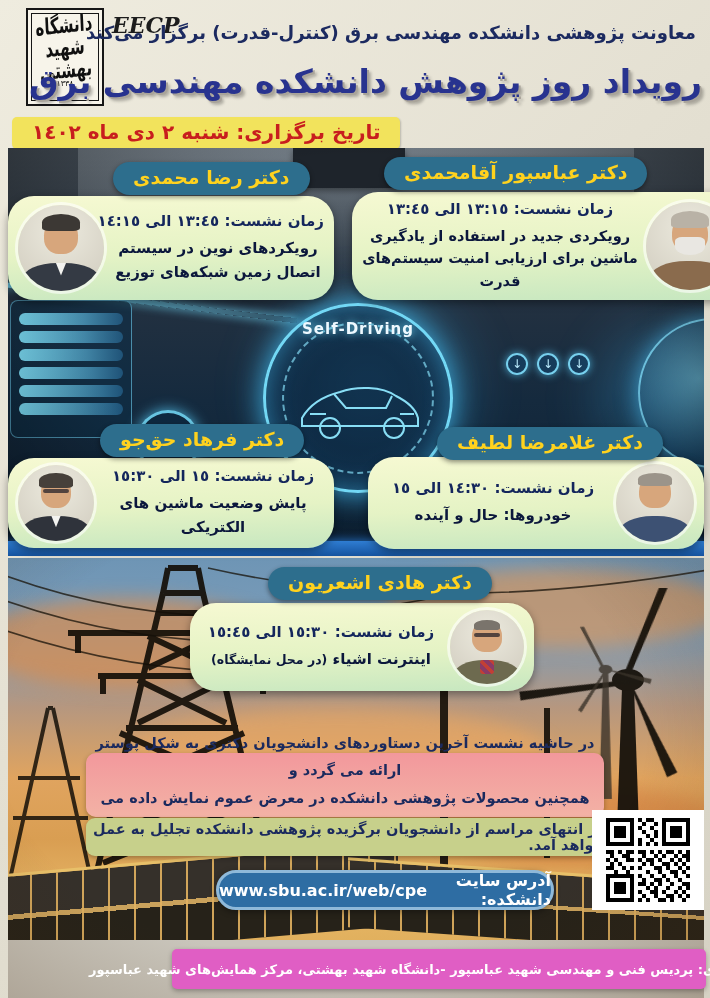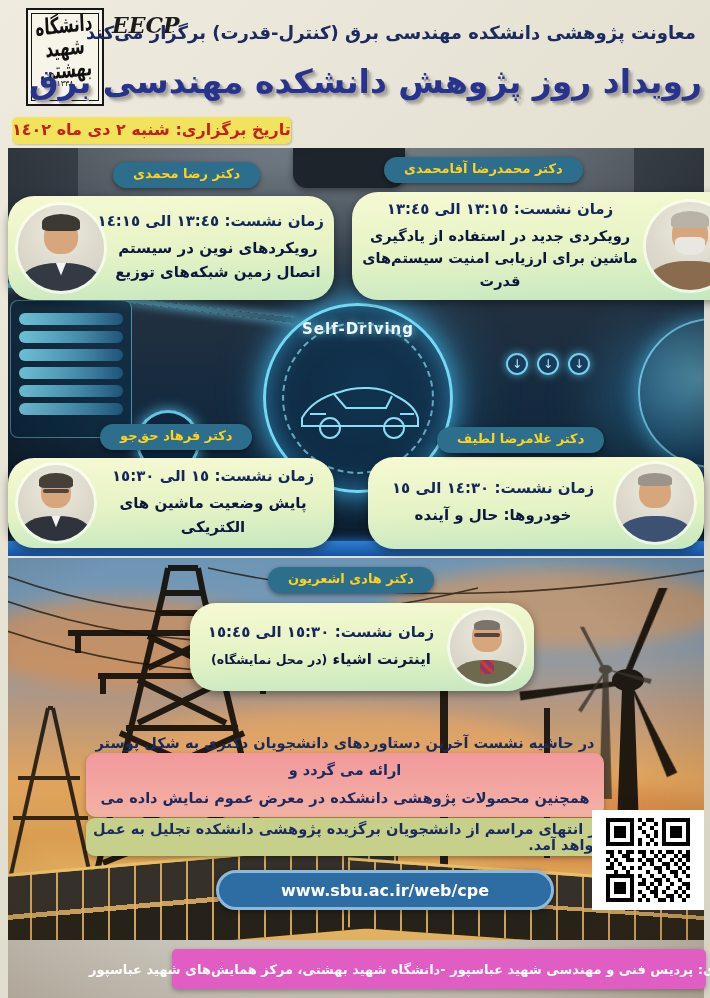--- a/index.html
+++ b/index.html
@@ -19,21 +19,21 @@
   .eecp { position:absolute; left:112px; top:12px; font-family:"DejaVu Serif", serif;
           font-style:italic; font-weight:bold; font-size:22px; color:#1c1c1c; }
   .fac-fa { position:absolute; left:104px; top:44px; width:96px; text-align:center;
             font-style:italic; font-size:12px; color:#222; line-height:1.6; }
   .subtitle { position:absolute; right:14px; top:22px; font-size:18px; font-weight:bold;
               color:#1c2a60; white-space:nowrap; }
   .main-title { position:absolute; left:150px; right:8px; top:62px; text-align:center;
                 font-size:33px; font-weight:bold; color:#28338f; white-space:nowrap;
                 text-shadow:2px 2px 0 #a9a49a, 4px 4px 3px rgba(0,0,0,.25); }
   .date-pill { position:absolute; left:12px; top:117px; background:#f2e35c; color:#c81e1e;
-               font-size:16px; font-weight:bold; padding:3px 0 5px; border-radius:5px;
+               font-size:20px; font-weight:bold; padding:3px 20px 5px; border-radius:5px;
                box-shadow:1px 1px 2px rgba(0,0,0,.2); white-space:nowrap; }
 
   
   .car-section { position:absolute; left:8px; right:6px; top:148px; height:408px; overflow:hidden;
     background:linear-gradient(180deg,#4a545e 0%,#39434d 14%,#253241 34%,#152a3e 62%,#0c2033 100%); }
   .car-windshield { position:absolute; left:70px; right:70px; top:0; height:130px;
     background:linear-gradient(180deg,rgba(150,160,168,.55),rgba(150,160,168,0)); }
   .car-mirror { position:absolute; left:285px; top:0; width:112px; height:40px;
     background:#1e242b; border-radius:0 0 14px 14px; box-shadow:0 3px 6px rgba(0,0,0,.4); }
   .glow { position:absolute; border-radius:50%; filter:blur(18px); }
@@ -64,21 +64,21 @@
     background:radial-gradient(circle at 40% 40%,rgba(140,230,255,.5),rgba(20,70,110,.6) 70%); }
   .wheel-glow { position:absolute; left:128px; top:262px; width:64px; height:64px; border-radius:50%;
     border:3px solid rgba(120,225,255,.85); box-shadow:0 0 14px rgba(90,210,255,.8);
     background:rgba(10,40,65,.6); }
   .car-vignette { position:absolute; inset:0; background:radial-gradient(ellipse at 50% 45%, rgba(0,0,0,0) 55%, rgba(0,0,0,.45) 100%); }
   .dash-band { position:absolute; left:0; right:0; bottom:0; height:15px;
     background:linear-gradient(180deg,#2f7dd2,#15539f); box-shadow:0 -2px 8px rgba(40,120,210,.7); }
 
   
   .pill { position:absolute; z-index:6; background:#2d6e8d; color:#ffd21e; font-weight:bold;
-          font-size:13px; padding:4px 20px 7px; border-radius:20px; white-space:nowrap;
+          font-size:19px; padding:4px 20px 7px; border-radius:20px; white-space:nowrap;
           box-shadow:0 2px 5px rgba(0,0,0,.45); direction:rtl; }
   .card { position:absolute; z-index:5; border-radius:26px; display:flex; align-items:center;
           padding:8px 10px; gap:8px;
           background:linear-gradient(178deg,#f6f9d2 0%,#e5f3c5 55%,#c6e7c0 100%);
           box-shadow:0 3px 8px rgba(0,0,0,.4); }
   .texts { flex:1; display:flex; flex-direction:column; justify-content:center; gap:7px;
            direction:rtl; text-align:center; min-width:0; }
   .time { color:#14265c; font-weight:bold; font-size:15px; white-space:nowrap; }
   .topic { color:#0b173c; font-weight:bold; font-size:15px; line-height:1.55; }
   .topic .note { font-size:12.5px; } 
@@ -199,21 +199,21 @@
         <div class="sh"></div>
         <div class="hd"></div>
         <div class="hr"></div>
     </div>
     <div class="texts">
       <div class="time">زمان نشست: ١٣:٤٥ الی ١٤:١٥</div>
       <div class="topic">رویکردهای نوین در سیستم اتصال زمین شبکه‌های توزیع</div>
     </div>
   </div>
 
-  <div class="pill" style="left:384px; top:157px;">دکتر محمدرضا آقامحمدی</div>
+  <div class="pill" style="left:384px; top:157px;">دکتر عباسپور آقامحمدی</div>
   <div class="card" style="left:352px; top:192px; width:392px; height:108px;">
     <div class="texts">
       <div class="time">زمان نشست: ١٣:١٥ الی ١٣:٤٥</div>
       <div class="topic" style="font-size:14.5px;">رویکردی جدید در استفاده از یادگیری ماشین برای ارزیابی امنیت سیستم‌های قدرت</div>
     </div>
     <div class="av v2" style="width:88px;height:88px;">
       <div class="bd"></div>
         <div class="hd"></div>
         <div class="brd"></div>
         <div class="hr"></div>
@@ -443,19 +443,20 @@
           <rect x="32" y="80" width="4" height="4"></rect>
           <rect x="40" y="80" width="4" height="4"></rect>
           <rect x="52" y="80" width="8" height="4"></rect>
           <rect x="64" y="80" width="4" height="4"></rect>
           <rect x="76" y="80" width="4" height="4"></rect>
         </g>
     </svg>
   </div>
 
   <div class="site-pill">
+    <span>آدرس سایت دانشکده:</span>
     <span class="url">www.sbu.ac.ir/web/cpe</span>
   </div>
 
   <div class="venue-bar">محل برگزاری: پردیس فنی و مهندسی شهید عباسپور -دانشگاه شهید بهشتی، مرکز همایش‌های شهید عباسپور</div>
 
 
 </div>
 
 </body></html>

